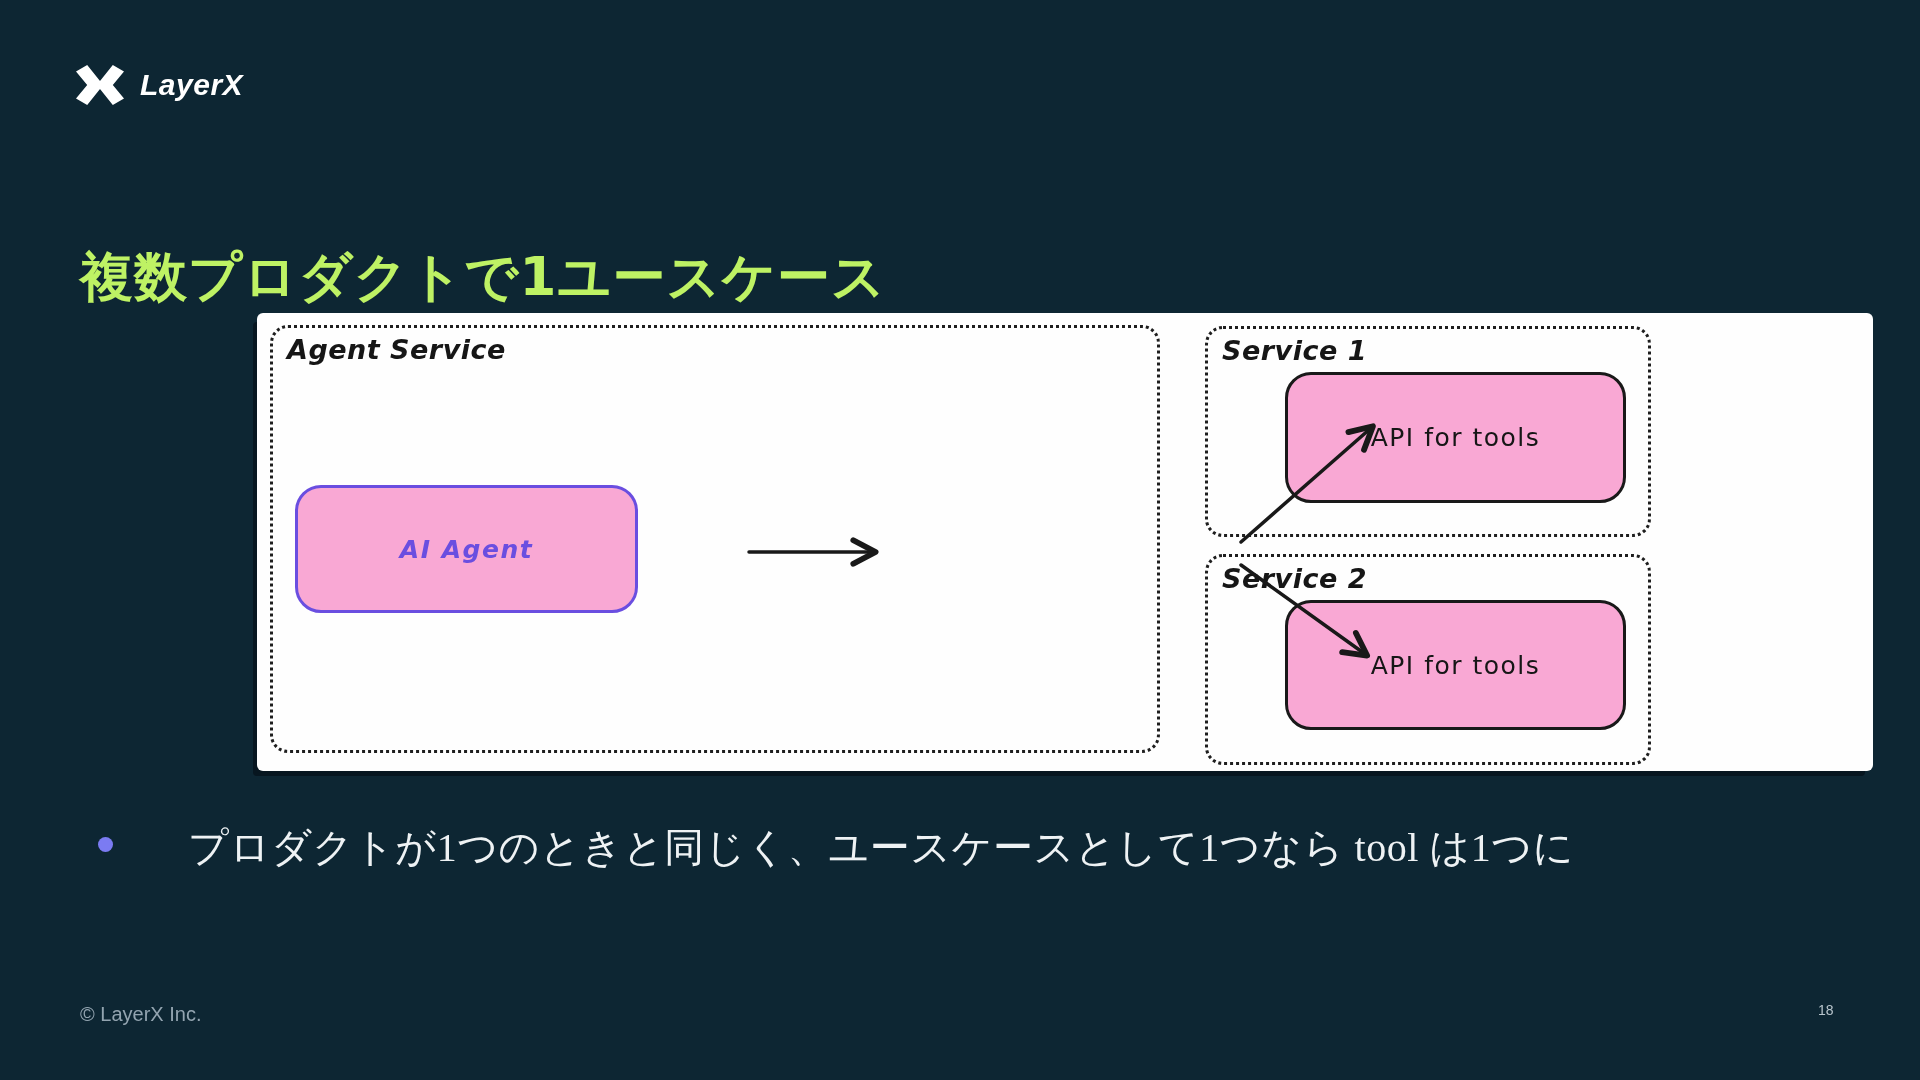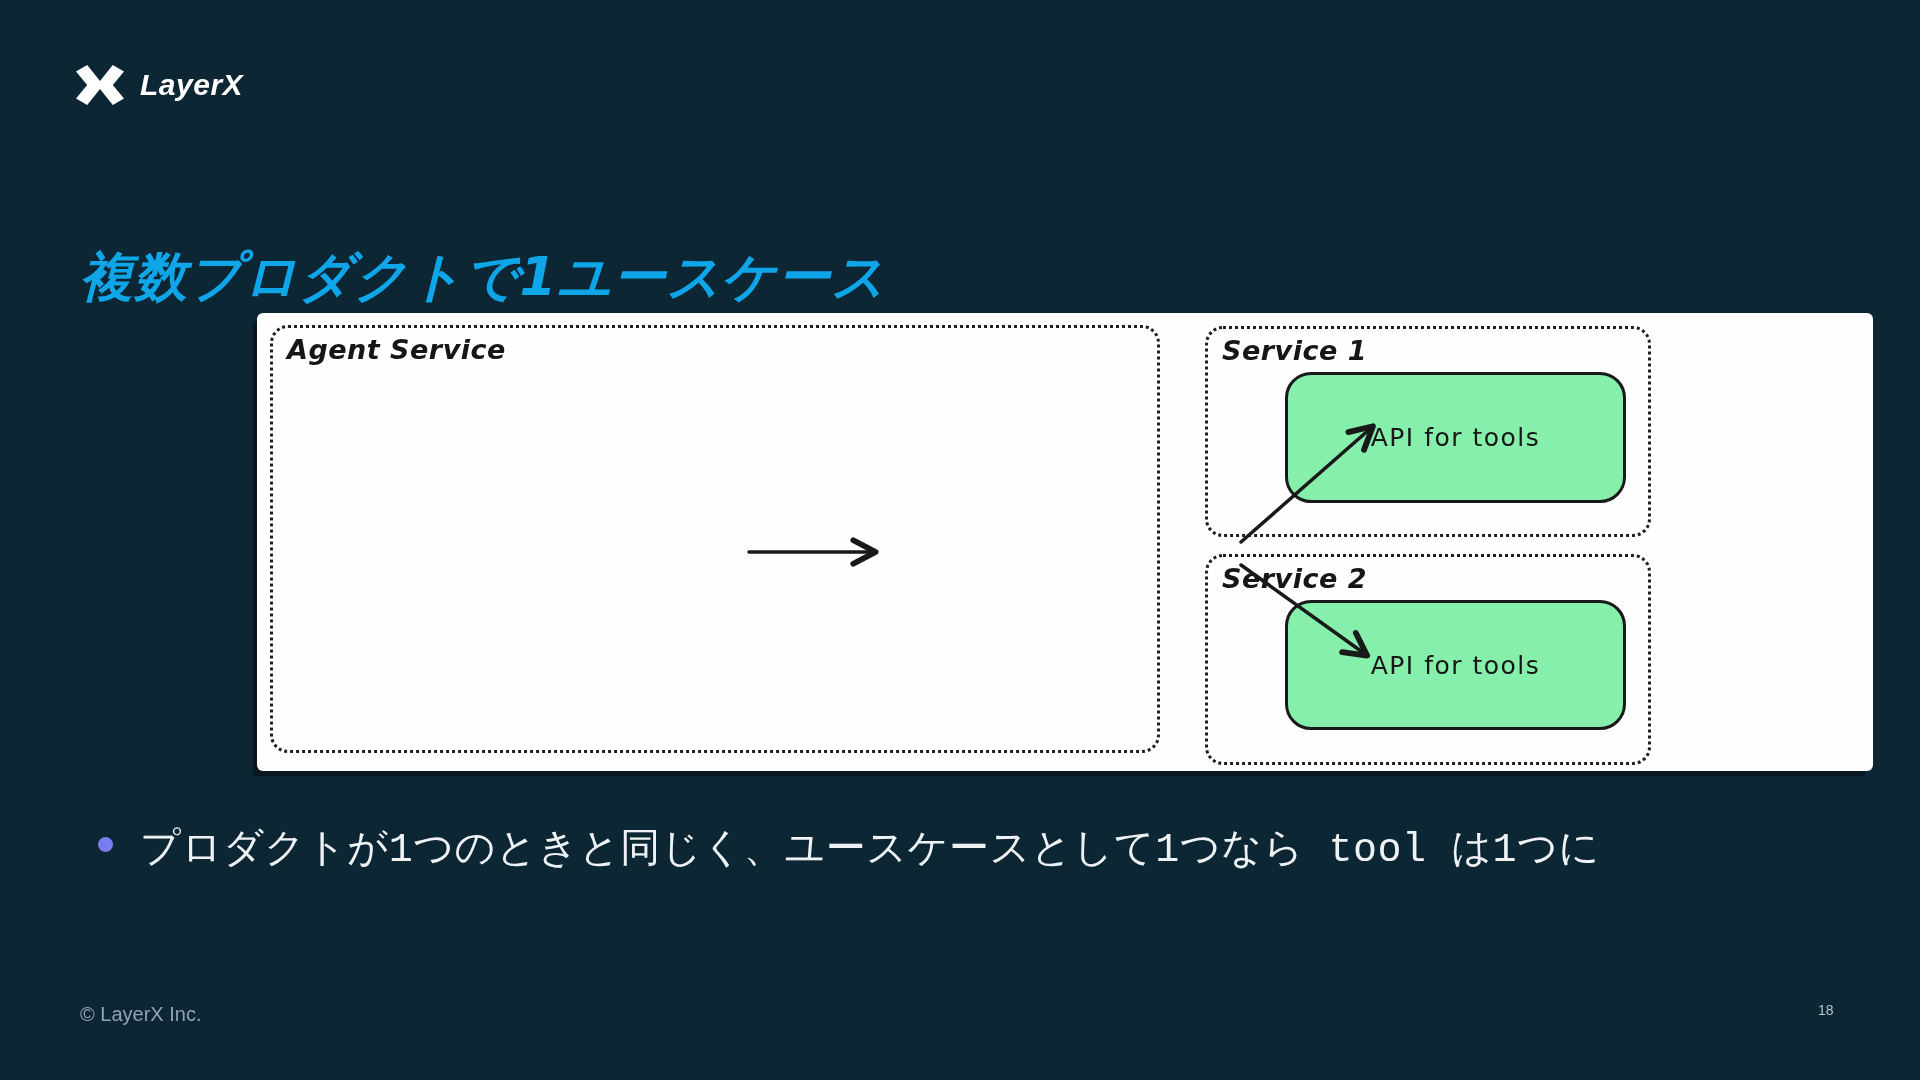--- a/index.html
+++ b/index.html
@@ -12,23 +12,22 @@
   .slide{position:absolute;inset:0;}
 
   
   .logo{position:absolute;left:76px;top:64px;display:flex;align-items:center;gap:16px;font-style:italic;}
   .logo svg{width:48px;height:42px;display:block;}
   .logo-text{color:#ffffff;font-size:30px;font-weight:700;letter-spacing:.5px;}
 
   
   .title{
     position:absolute;left:80px;top:206px;
-    font-size:53px;font-weight:700;color:#0ea5e9;letter-spacing:1px;
+    font-size:53px;font-weight:700;color:#bef264;letter-spacing:1px;
     font-family:"DejaVu Sans","Liberation Sans",sans-serif;
-    font-style:italic;
   }
 
   
   .panel{
     position:absolute;left:257px;top:313px;width:1616px;height:458px;
     background:#fefefe;border-radius:6px;
     box-shadow:-6px 7px 0 -2px #071620;
   }
   .hand{font-family:"DejaVu Sans","Liberation Sans",sans-serif;}
 
@@ -36,37 +35,38 @@
   .agent-container{left:13px;top:12px;width:884px;height:422px;}
   .svc1-container{left:948px;top:13px;width:440px;height:205px;}
   .svc2-container{left:948px;top:241px;width:440px;height:205px;}
   .container-label{
     position:absolute;left:14px;top:6px;
     font-size:27px;font-style:italic;font-weight:600;color:#161616;letter-spacing:.5px;
   }
 
   .node{
     position:absolute;display:flex;align-items:center;justify-content:center;
-    background:#86efac;border-radius:26px;
+    background:#f9a8d4;border-radius:26px;
     font-size:25px;color:#161616;letter-spacing:1.5px;
   }
   .ai-agent-box{left:38px;top:172px;width:337px;height:122px;border:3px solid #6a4ee0;
     color:#6a4ee0;font-style:italic;font-weight:600;}
   .tool-box{left:533px;top:172px;width:337px;height:125px;border:3.5px solid #191919;}
   .api-box-1{left:1028px;top:59px;width:335px;height:125px;border:3px solid #191919;}
   .api-box-2{left:1028px;top:287px;width:335px;height:124px;border:3px solid #191919;}
 
   svg.arrows{position:absolute;inset:0;width:100%;height:100%;pointer-events:none;}
 
   
   .bullet-row{position:absolute;left:98px;top:820px;display:flex;align-items:flex-start;}
   .bullet-dot{width:15px;height:15px;border-radius:50%;background:#7b7bf2;margin-top:17px;margin-right:27px;flex:none;}
   .bullet-text{
     font-size:40px;color:#eef2f4;letter-spacing:.5px;
-    font-family:Liberation Mono, monospace;
+    font-family:Liberation Serif, serif;
+    margin-left:48px;
   }
 
   
   .footer-copy{position:absolute;left:80px;top:1003px;font-size:20px;color:#93a4b0;text-align:center;}
   .page-num{position:absolute;left:1818px;top:1002px;font-size:14px;color:#b9c5cd;}
 </style>
 </head>
 <body>
 
 <div class="slide">
@@ -88,20 +88,21 @@
     </div>
 
     <div class="dotted-box svc1-container hand">
       <span class="container-label">Service 1</span>
     </div>
 
     <div class="dotted-box svc2-container hand">
       <span class="container-label">Service 2</span>
     </div>
 
+    <div class="node ai-agent-box hand">AI Agent</div>
     <div class="node api-box-1 hand">API for tools</div>
     <div class="node api-box-2 hand">API for tools</div>
 
     <svg class="arrows" viewBox="0 0 1408 458" aria-hidden="true">
       <defs>
         <marker id="ah" viewBox="0 0 12 12" refX="9" refY="6" markerWidth="9" markerHeight="9" orient="auto">
           <path d="M1.5,1.5 L10,6 L1.5,10.5" fill="none" stroke="#191919" stroke-width="2.2" stroke-linecap="round" stroke-linejoin="round"></path>
         </marker>
       </defs>
       <line x1="388" y1="239" x2="512" y2="239" stroke="#191919" stroke-width="3.5" stroke-linecap="round" marker-end="url(#ah)"></line>

